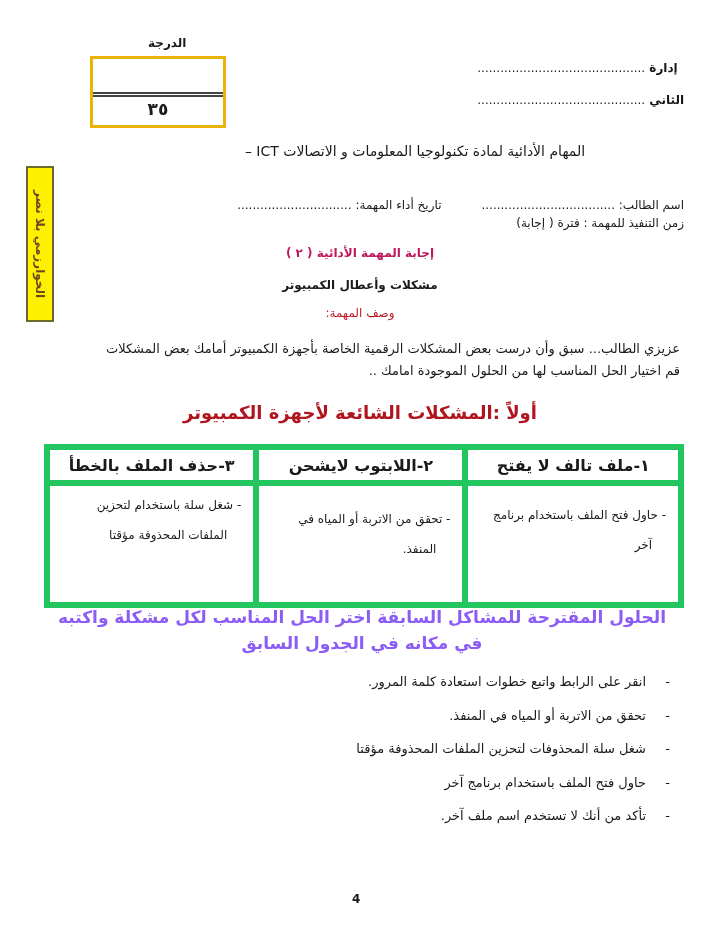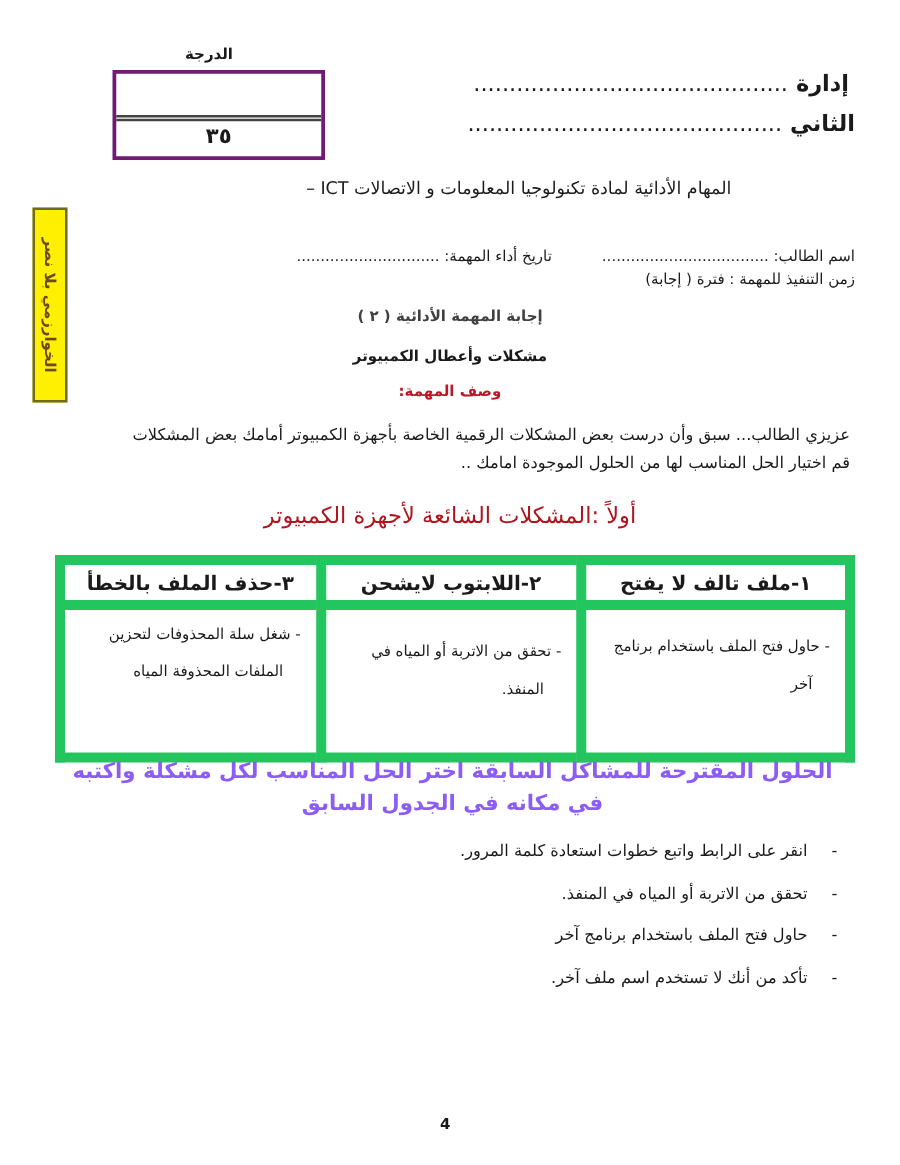--- a/index.html
+++ b/index.html
@@ -1,43 +1,43 @@
 <!DOCTYPE html>
 <html><head>
 <meta charset="utf-8">
 <style>
   * { box-sizing: border-box; margin: 0; padding: 0; }
   html, body { width: 720px; height: 932px; background: #ffffff; overflow: hidden; }
   body { font-family: "DejaVu Sans", "Liberation Sans", sans-serif; color: #1a1a1a; position: relative; }
 
   .grade-label { position: absolute; left: 148px; top: 36px; font-size: 12px; font-weight: bold; direction: rtl; }
-  .grade-box { position: absolute; left: 90px; top: 56px; width: 170px; height: 72px; border: 3px solid #701a75; }
+  .grade-box { position: absolute; left: 90px; top: 56px; width: 136px; height: 72px; border: 3px solid #eab308; }
   .grade-box .divider { position: absolute; left: 0; right: 0; top: 33px; height: 5px; border-top: 2px solid #444; border-bottom: 2px solid #444; }
   .grade-box .score { position: absolute; left: 0; right: 0; top: 40px; text-align: center; font-size: 17px; font-weight: bold; }
 
-  .admin-lines { position: absolute; right: 36px; top: 52px; direction: rtl; font-size: 18px; font-weight: bold; line-height: 32px; text-align: center; }
+  .admin-lines { position: absolute; right: 36px; top: 52px; direction: rtl; font-size: 12px; font-weight: bold; line-height: 32px; text-align: left; }
   .dots { letter-spacing: 0px; font-weight: normal; }
 
   .title-block { position: absolute; left: 150px; right: 40px; top: 140px; direction: rtl; text-align: center; font-weight: normal; font-size: 14px; line-height: 22px; }
 
   .side-tag { position: absolute; left: 26px; top: 166px; width: 28px; height: 156px; background: #ffef00; border: 2px solid #6e6a2c; writing-mode: vertical-rl; text-orientation: mixed; font-size: 12px; font-weight: bold; color: #6b4a1d; display: flex; align-items: center; justify-content: center; direction: rtl; }
 
   .student-info { position: absolute; right: 36px; left: 90px; top: 196px; direction: rtl; font-size: 12px; line-height: 18px; }
   .student-info .row1 { display: flex; gap: 40px; }
 
-  .answer-title { position: absolute; left: 0; right: 0; top: 246px; text-align: center; direction: rtl; font-size: 12px; font-weight: bold; color: #404040; }
+  .answer-title { position: absolute; left: 0; right: 0; top: 246px; text-align: center; direction: rtl; font-size: 12px; font-weight: bold; color: #be185d; }
   .topic-title { position: absolute; left: 0; right: 0; top: 278px; text-align: center; direction: rtl; font-size: 12px; font-weight: bold; }
-  .desc-title { position: absolute; left: 0; right: 0; top: 306px; text-align: center; direction: rtl; font-size: 12px; font-weight: bold; color: #b81a25; }
+  .desc-title { position: absolute; left: 0; right: 0; top: 306px; text-align: center; direction: rtl; font-size: 12px; font-weight: normal; color: #b81a25; }
 
   .intro { position: absolute; right: 40px; left: 60px; top: 338px; direction: rtl; font-size: 13px; line-height: 22px; text-align: right; }
 
-  .section-heading { position: absolute; left: 0; right: 0; top: 402px; text-align: center; direction: rtl; font-size: 18px; font-weight: normal; color: #b0141e; }
+  .section-heading { position: absolute; left: 0; right: 0; top: 402px; text-align: center; direction: rtl; font-size: 18px; font-weight: bold; color: #b0141e; }
 
   .problems-table { position: absolute; left: 44px; top: 444px; width: 640px; border-collapse: collapse; direction: rtl; border: 2px solid #5a3d3d; }
-  .problems-table th, .problems-table td { border: 8px solid #22c55e; vertical-align: top; }
+  .problems-table th, .problems-table td { border: 6px solid #22c55e; vertical-align: top; }
   .problems-table th { height: 36px; font-size: 16px; font-weight: bold; text-align: center; vertical-align: middle; }
   .problems-table td { height: 122px; font-size: 12px; line-height: 30px; padding: 4px 12px; text-align: right; }
   .problems-table td .txt { display: block; padding-right: 14px; text-indent: -14px; }
 
   .solutions-heading { position: absolute; left: 44px; right: 40px; top: 604px; direction: rtl; text-align: center; font-size: 17px; font-weight: bold; color: #8b5cf6; line-height: 26px; }
 
   .solutions-list { position: absolute; right: 50px; top: 668px; direction: rtl; list-style: none; font-size: 13px; }
   .solutions-list li { height: 33.5px; line-height: 28px; }
   .solutions-list li .dash { display: inline-block; width: 24px; }
 
@@ -104,28 +104,29 @@
   </thead>
   <tbody>
     <tr>
       <td style="padding-top:14px">
           <span class="txt">-  حاول فتح الملف باستخدام برنامج آخر</span>
         </td>
       <td style="padding-top:18px">
           <span class="txt">-  تحقق من الاتربة أو المياه في المنفذ.</span>
         </td>
       <td>
-          <span class="txt">-  شغل سلة المحذوفات لتحزين الملفات المحذوفة المياه</span>
+          <span class="txt">-  شغل سلة باستخدام لتحزين الملفات المحذوفة مؤقتا</span>
         </td>
     </tr>
   </tbody>
 </table>
 
 <div class="solutions-heading">الحلول المقترحة للمشاكل السابقة اختر الحل المناسب لكل مشكلة واكتبه في مكانه في الجدول السابق</div>
 
 <ul class="solutions-list">
   <li><span class="dash">-</span><span>انقر على الرابط واتبع خطوات استعادة كلمة المرور.</span></li>
   <li><span class="dash">-</span><span>تحقق من الاتربة أو المياه في المنفذ.</span></li>
+  <li><span class="dash">-</span><span>شغل سلة المحذوفات لتحزين الملفات المحذوفة مؤقتا</span></li>
   <li><span class="dash">-</span><span>حاول فتح الملف باستخدام برنامج آخر</span></li>
   <li><span class="dash">-</span><span>تأكد من أنك لا تستخدم اسم ملف آخر.</span></li>
 </ul>
 
 <div class="page-number">4</div>
 
 </body></html>

